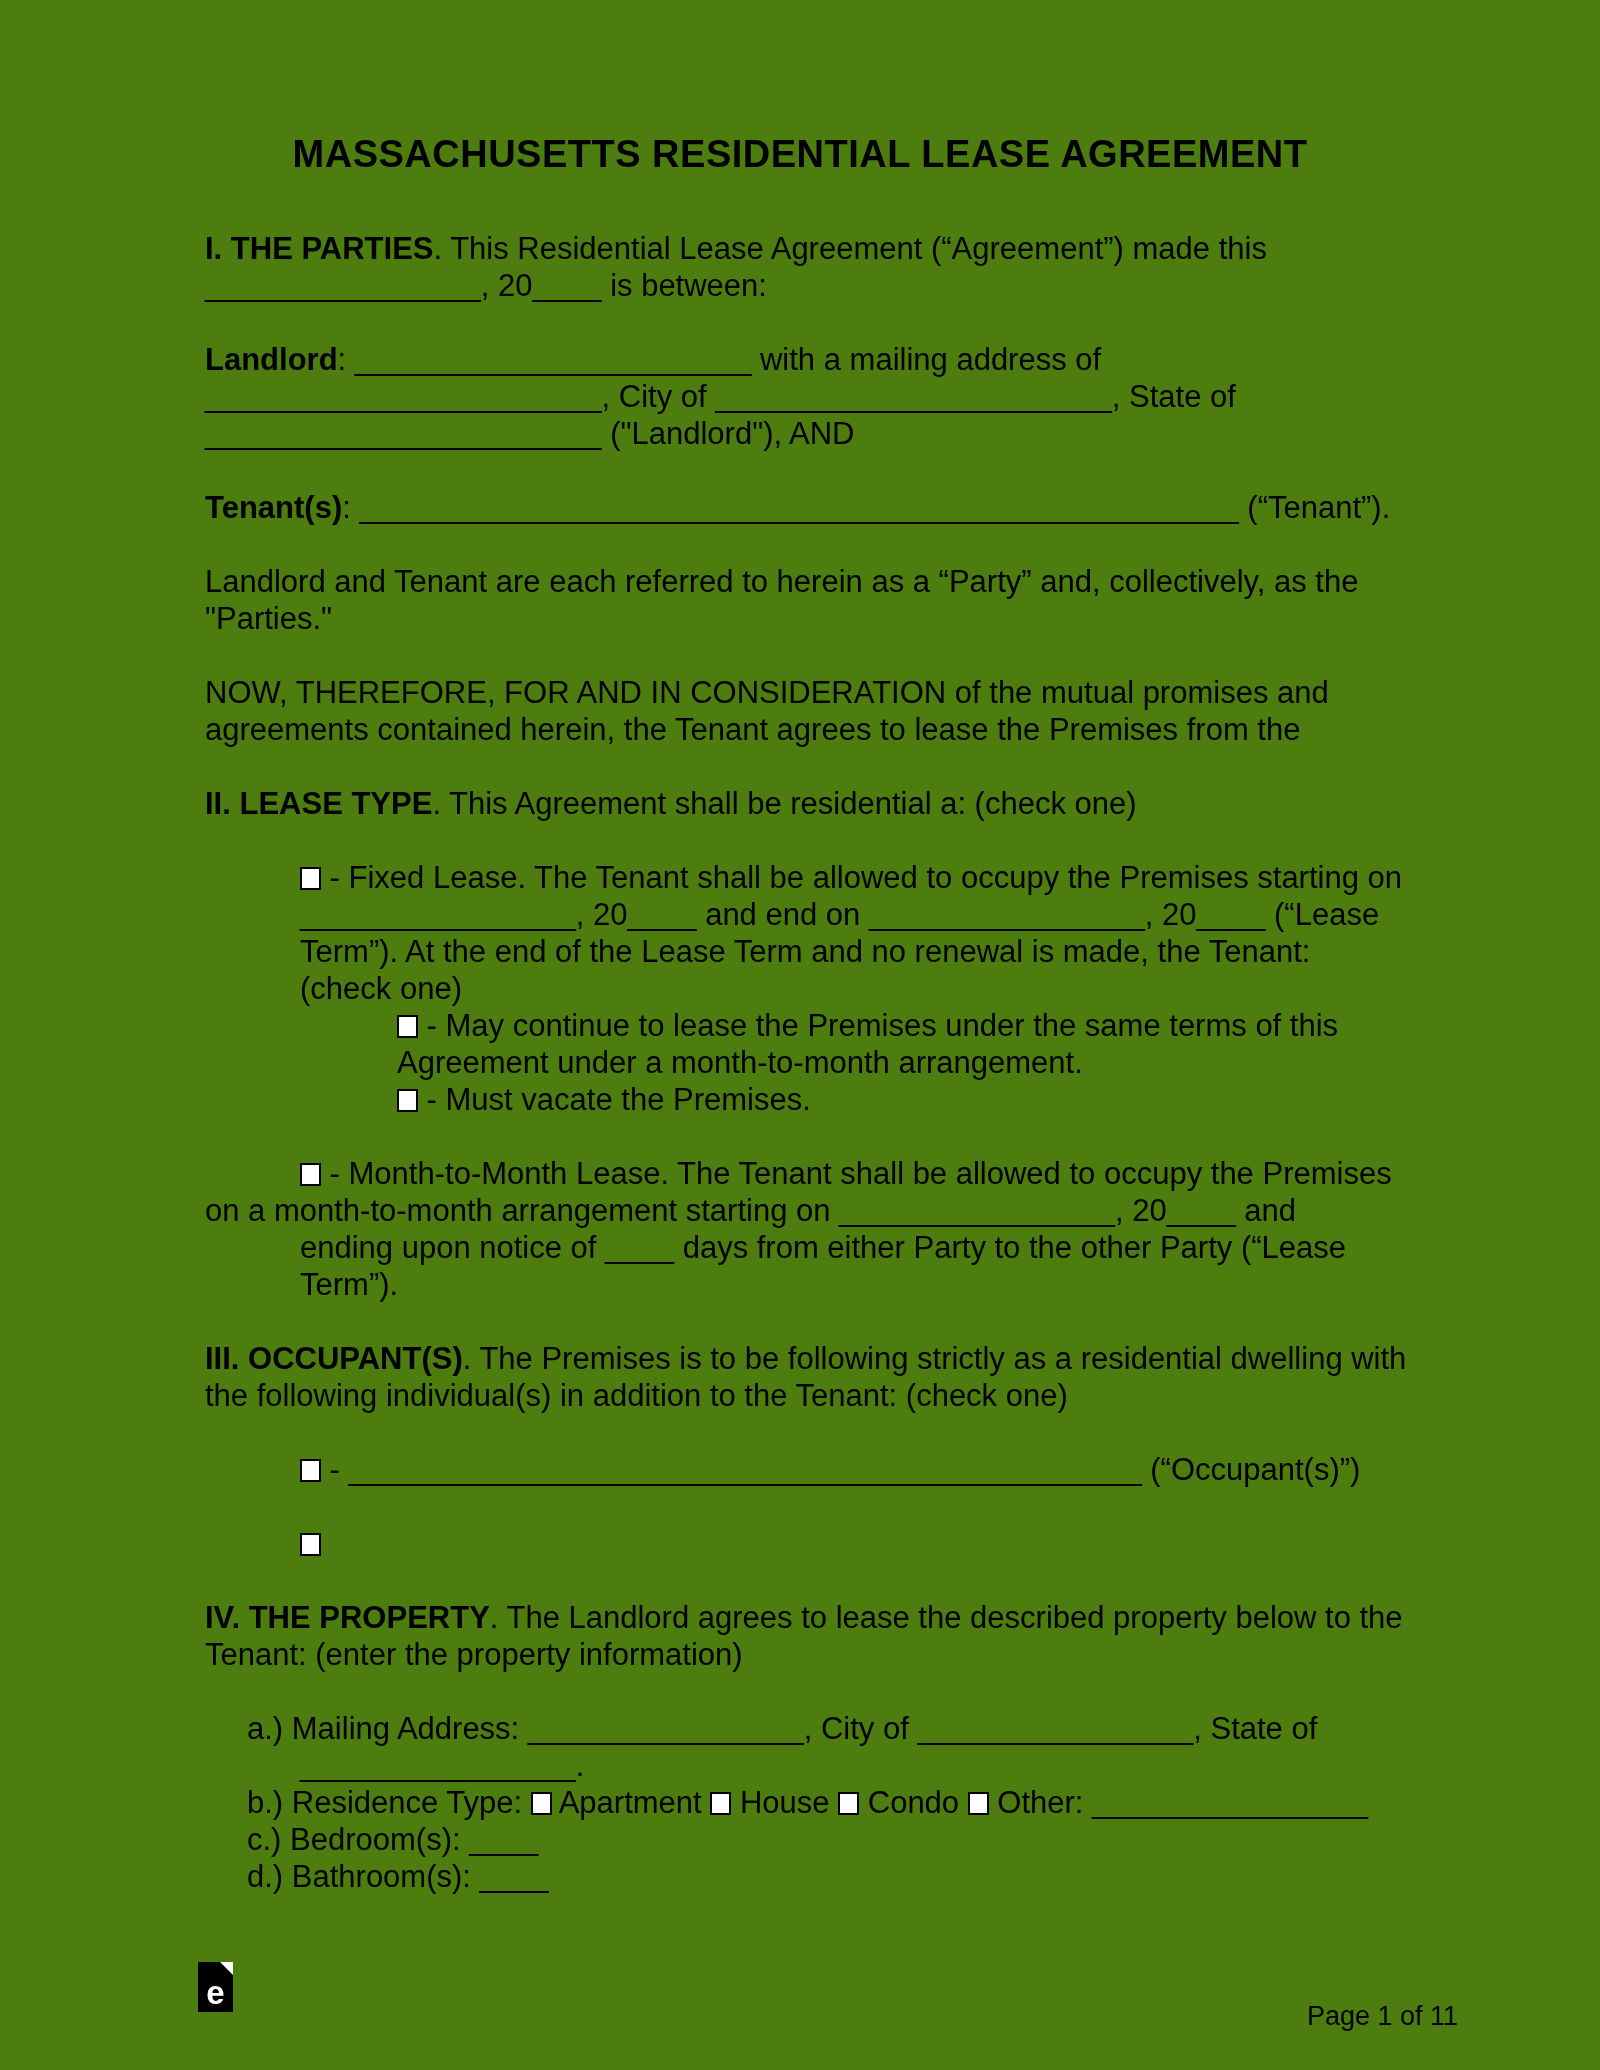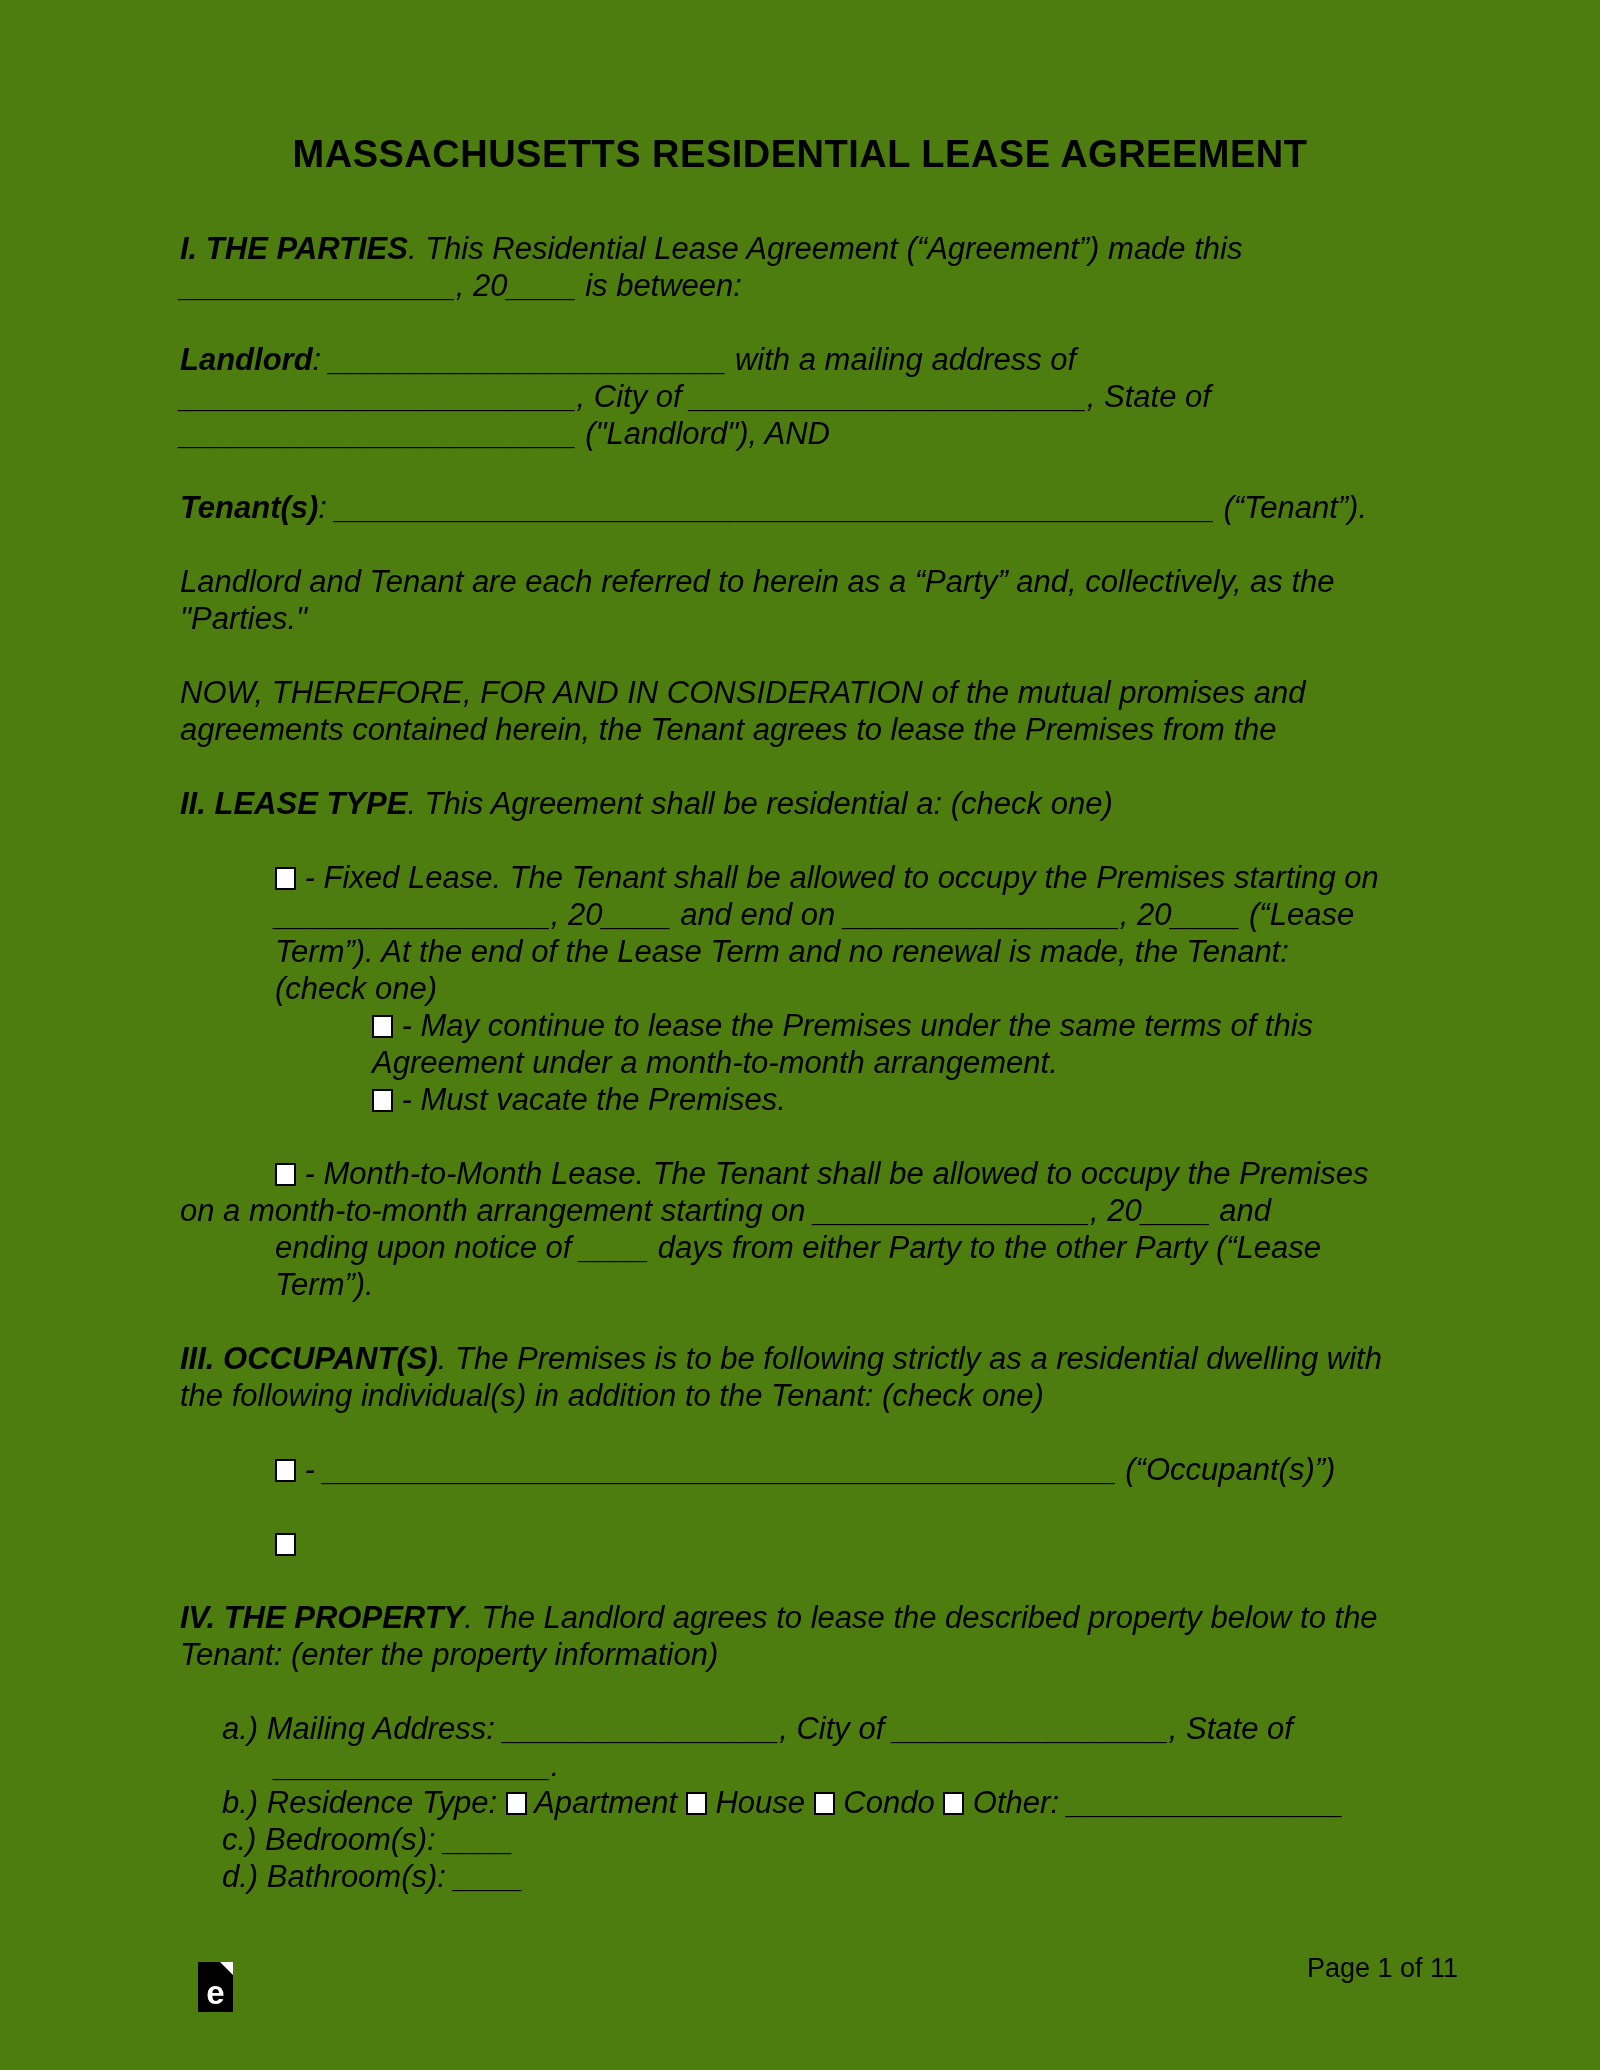--- a/index.html
+++ b/index.html
@@ -19,23 +19,22 @@
     width:100%;
     margin:0;
     text-align:center;
     font-size:38px;
     font-weight:bold;
     line-height:48px;
     letter-spacing:0.5px;
   }
   .content {
     position:absolute;
-    left:180px; top:230px;
+    left:205px; top:230px;
     width:1280px;
-    font-style:italic;
   }
   .para { margin:0 0 37px 0; }
   .para.tight { margin-bottom:0; }
   .line { white-space:pre; }
   .bold { font-weight:bold; }
   .cbx {
     display:inline-block;
     width:17px; height:19px;
     border:2px solid #000;
     vertical-align:-2px;
@@ -66,21 +65,21 @@
     position:absolute;
     bottom:1px; left:50%;
     transform:translateX(-50%);
     color:#ffffff;
     font-weight:bold;
     font-size:33px;
     line-height:36px;
   }
   .page-number {
     position:absolute;
-    top:1952px; right:142px;
+    top:2000px; right:142px;
     font-size:27px;
     line-height:32px;
   }
 </style>
 </head>
 <body>
 
 <div class="page">
   <h1 class="doc-title">MASSACHUSETTS RESIDENTIAL LEASE AGREEMENT</h1>
 

